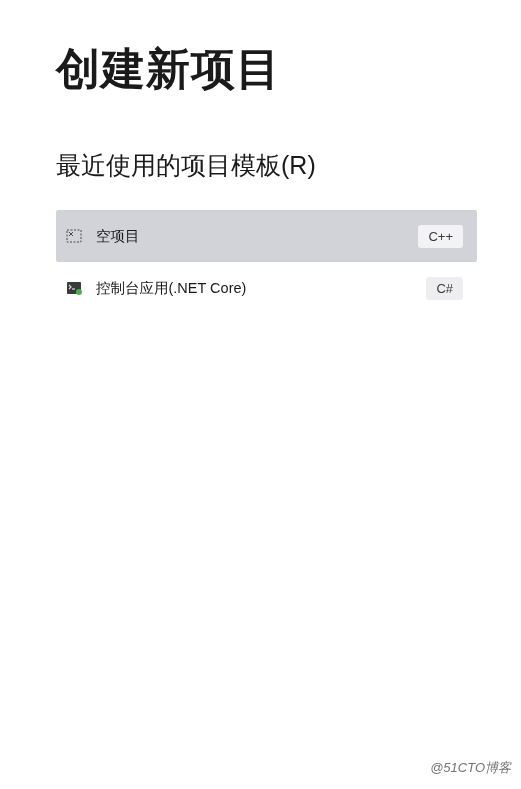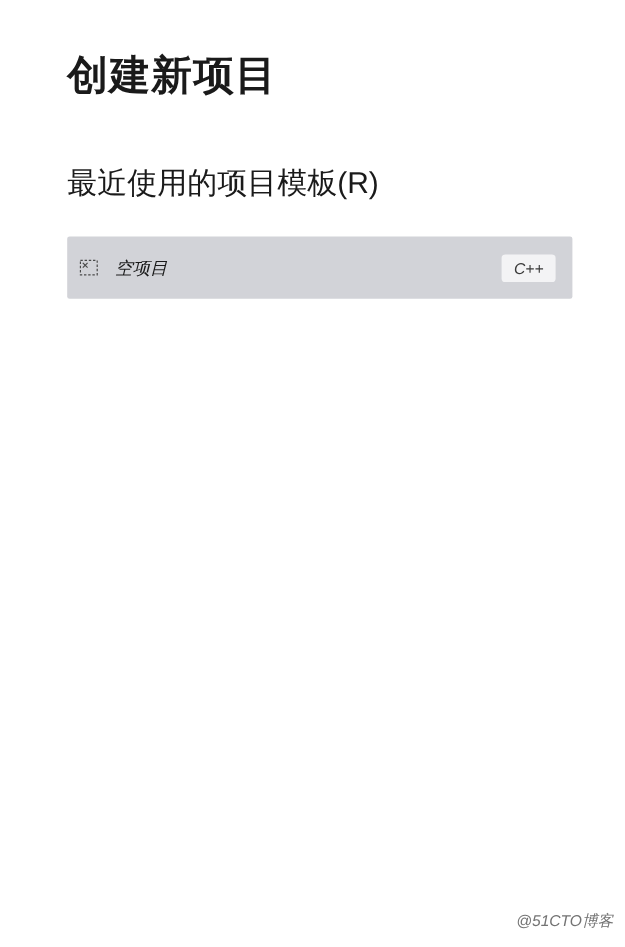--- a/index.html
+++ b/index.html
@@ -12,21 +12,21 @@
       height: 789px;
       background: #ffffff;
       font-family: "Microsoft YaHei", "Segoe UI", sans-serif;
       color: #1a1a1a;
       position: relative;
     }
     .container {
       padding: 40px 0 0 0;
     }
     .page-title {
-      font-size: 34px;
+      font-size: 44px;
       font-weight: 600;
       padding: 0 0 0 56px;
       margin-bottom: 50px;
       letter-spacing: 1px;
     }
     .section-title {
       font-size: 25px;
       font-weight: 400;
       padding: 0 0 0 56px;
       margin-bottom: 28px;
@@ -37,21 +37,20 @@
     .template-row {
       display: flex;
       align-items: center;
       height: 52px;
       padding: 0 14px 0 10px;
       cursor: pointer;
       border-radius: 2px;
     }
     .template-row.selected {
       background: #d2d3d8;
-      font-style: italic;
     }
     .template-icon {
       width: 16px;
       height: 16px;
       flex-shrink: 0;
       display: flex;
       align-items: center;
       justify-content: center;
     }
     .template-label {
@@ -94,17 +93,29 @@
         <svg width="16" height="16" viewBox="0 0 16 16">
           <rect x="1" y="2" width="14" height="12" fill="none" stroke="#4a4a4a" stroke-width="1" stroke-dasharray="2,1.5"></rect>
           <line x1="3" y1="4" x2="7" y2="8" stroke="#4a4a4a" stroke-width="1"></line>
           <line x1="7" y1="4" x2="3" y2="8" stroke="#4a4a4a" stroke-width="1"></line>
         </svg>
       </span>
       <span class="template-label">空项目</span>
       <span class="lang-badge">C++</span>
     </div>
 
+    <div class="template-row">
+      <span class="template-icon">
+        <svg width="16" height="16" viewBox="0 0 16 16">
+          <rect x="1" y="2" width="14" height="12" fill="#3a3a3a" rx="1"></rect>
+          <path d="M3 5 L5 7 L3 9" fill="none" stroke="#c8e6c9" stroke-width="1.2"></path>
+          <line x1="6" y1="9" x2="9" y2="9" stroke="#c8e6c9" stroke-width="1.2"></line>
+          <circle cx="13" cy="12" r="3" fill="#4caf50"></circle>
+        </svg>
+      </span>
+      <span class="template-label">控制台应用(.NET Core)</span>
+      <span class="lang-badge">C#</span>
+    </div>
 
   </div>
 </div>
 
 <div class="watermark">@51CTO博客</div>
 
 </body></html>

